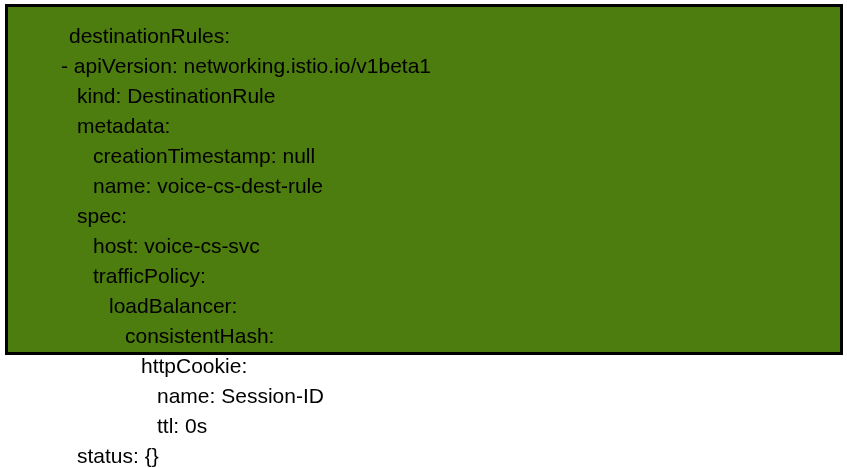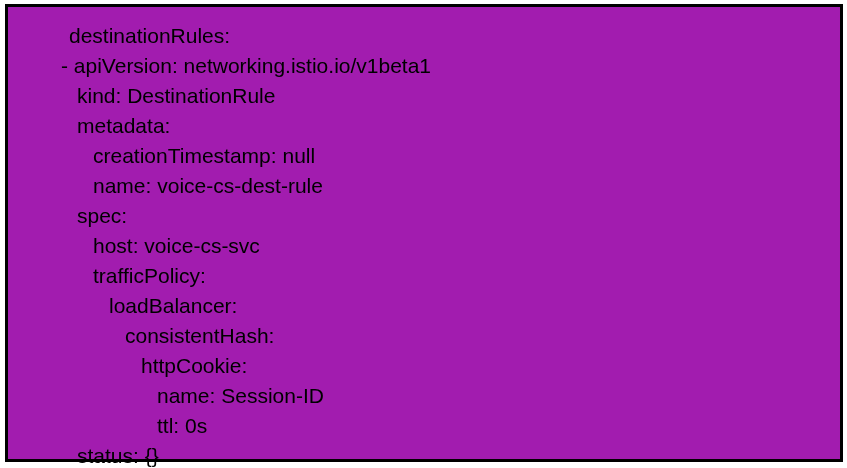--- a/index.html
+++ b/index.html
@@ -18,24 +18,24 @@
     width: 847px;
     height: 468px;
     background: #ffffff;
     box-sizing: border-box;
   }
   .yaml-panel {
     position: absolute;
     left: 5px;
     top: 4px;
     width: 838px;
-    height: 458px;
+    height: 351px;
     box-sizing: border-box;
     border: 3px solid #000000;
-    background: #a21caf;
+    background: #4d7c0f;
   }
   .yaml-block {
     position: absolute;
     left: 45px;
     top: 14px;
     margin: 0;
     padding: 0;
     font-family: "Liberation Sans", sans-serif;
     font-size: 21px;
     line-height: 30px;

